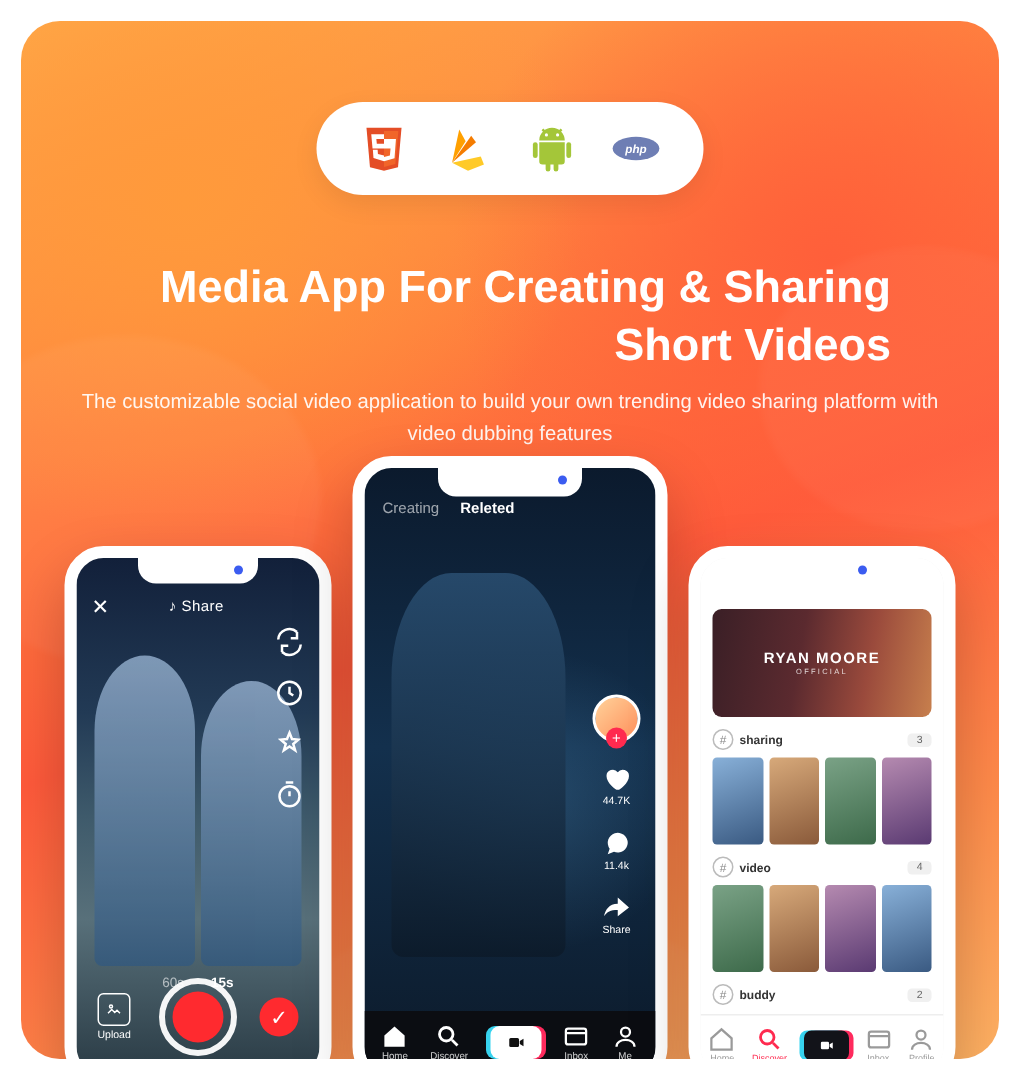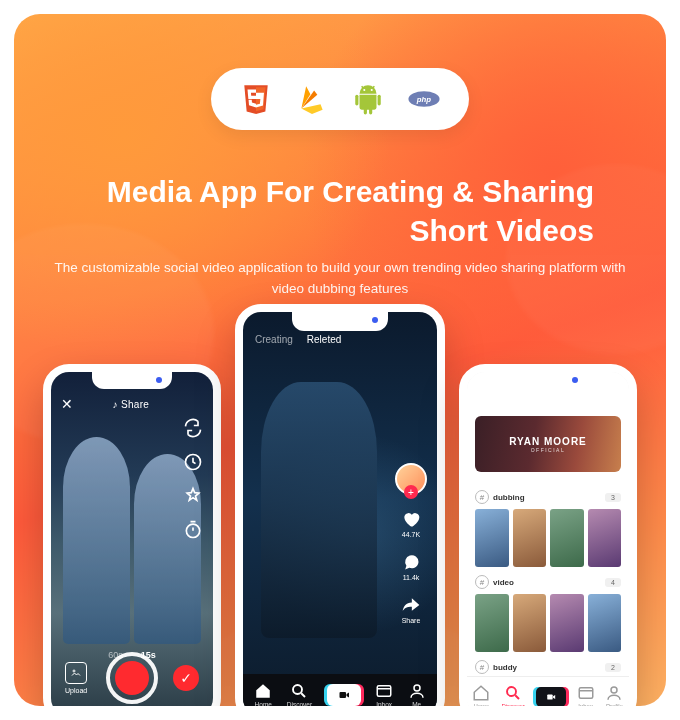--- a/index.html
+++ b/index.html
@@ -100,39 +100,39 @@
   .p1-times{position:absolute;bottom:56px;left:0;right:0;display:flex;justify-content:center;gap:18px;color:#fff;font-size:9px}
   .p1-times span.active{color:#fff;font-weight:600}
   .p1-times span{color:rgba(255,255,255,.6)}
 
   
   .p2-bg{position:absolute;inset:0;background:
     radial-gradient(circle at 60% 55%, rgba(120,200,255,.18) 0%, rgba(20,30,60,0) 40%),
     linear-gradient(180deg,#0b1a2d 0%,#13304d 46%,#0c1a2a 100%)}
   .p2-fig{position:absolute;left:18px;right:60px;top:70px;bottom:78px;border-radius:40px 40px 8px 8px/70px 70px 8px 8px;background:linear-gradient(180deg,#2a4f72,#0c1a29);opacity:.85}
   .p2-tabs{position:absolute;top:22px;left:12px;display:flex;gap:14px;font-size:10px;color:rgba(255,255,255,.6)}
-  .p2-tabs .active{color:#fff;font-weight:400}
+  .p2-tabs .active{color:#fff;font-weight:700}
   .p2-right{position:absolute;right:10px;bottom:92px;display:flex;flex-direction:column;align-items:center;gap:14px;color:#fff}
   .p2-avatar{width:32px;height:32px;border-radius:50%;background:linear-gradient(135deg,#ffd29a,#ff8f5b);border:2px solid #fff;position:relative}
   .p2-avatar::after{content:"+";position:absolute;bottom:-6px;left:50%;transform:translateX(-50%);width:14px;height:14px;border-radius:50%;background:#ff2a4f;color:#fff;font-size:10px;display:flex;align-items:center;justify-content:center}
   .p2-stat{display:flex;flex-direction:column;align-items:center;font-size:7px;gap:2px}
   .p2-stat .ic{width:20px;height:20px;display:flex;align-items:center;justify-content:center}
   .p2-meta{position:absolute;left:12px;bottom:58px;color:#fff;font-size:9px;display:flex;flex-direction:column;gap:3px}
   .p2-meta .user{font-size:11px;font-weight:600}
   .p2-meta .tag{color:#9fd1ff}
   .p2-sound{font-size:8px;display:flex;align-items:center;gap:4px}
   .p2-nav{position:absolute;left:0;right:0;bottom:0;height:42px;background:#0b0d12;display:flex;align-items:center;justify-content:space-around;padding:0 4px}
   .p2-nav .ni{display:flex;flex-direction:column;align-items:center;gap:1px;color:rgba(255,255,255,.8);font-size:6.5px}
   .p2-nav .ni .ic{width:18px;height:18px;display:flex;align-items:center;justify-content:center}
   .p2-nav .create{width:34px;height:22px;border-radius:6px;background:#fff;display:flex;align-items:center;justify-content:center;box-shadow:-3px 0 0 #37d3ef,3px 0 0 #ff2a5d}
 
   
   .p3-bg{position:absolute;inset:0;background:#fff}
   .p3-head{height:26px}
-  .p3-banner{margin:18px 8px;height:56px;border-radius:6px;background:linear-gradient(100deg,#3a1f26 0%,#5b2a2f 40%,#9a4a3c 70%,#c77f4d 100%);display:flex;align-items:center;justify-content:center;color:#fff;font-weight:700;font-size:10px;letter-spacing:1px;flex-direction:column}
+  .p3-banner{margin:8px 8px;height:72px;border-radius:6px;background:linear-gradient(100deg,#3a1f26 0%,#5b2a2f 40%,#9a4a3c 70%,#c77f4d 100%);display:flex;align-items:center;justify-content:center;color:#fff;font-weight:700;font-size:10px;letter-spacing:1px;flex-direction:column}
   .p3-banner .sub{font-weight:400;font-size:5px;letter-spacing:1.5px;opacity:.8}
   .p3-row{margin:8px 8px 2px}
   .p3-row-h{display:flex;align-items:center;gap:4px;font-size:8px;color:#333}
   .p3-row-h .hash{width:14px;height:14px;border:1px solid #bbb;border-radius:50%;font-size:8px;display:flex;align-items:center;justify-content:center;color:#888}
   .p3-row-h .name{font-weight:600}
   .p3-row-h .count{margin-left:auto;font-size:7px;background:#f0f0f0;border-radius:3px;padding:1px 6px;color:#666}
   .p3-thumbs{display:flex;gap:4px;margin-top:5px}
   .p3-thumbs .t{flex:1;height:58px;border-radius:3px}
   .grad-a{background:linear-gradient(160deg,#88b0d8,#3a5a82)}
   .grad-b{background:linear-gradient(160deg,#d7a97a,#8a5a3a)}
@@ -334,21 +334,21 @@
       <div class="p3-bg">
         <div class="p3-head"></div>
         <div class="p3-banner">
           <span>RYAN MOORE</span>
           <span class="sub">OFFICIAL</span>
         </div>
 
         <div class="p3-row">
           <div class="p3-row-h">
             <span class="hash">#</span>
-            <span class="name">dubbing</span>
+            <span class="name">sharing</span>
             <span class="count">3</span>
           </div>
           <div class="p3-thumbs">
             <div class="t grad-a"></div>
             <div class="t grad-b"></div>
             <div class="t grad-c"></div>
             <div class="t grad-d"></div>
           </div>
         </div>
 

